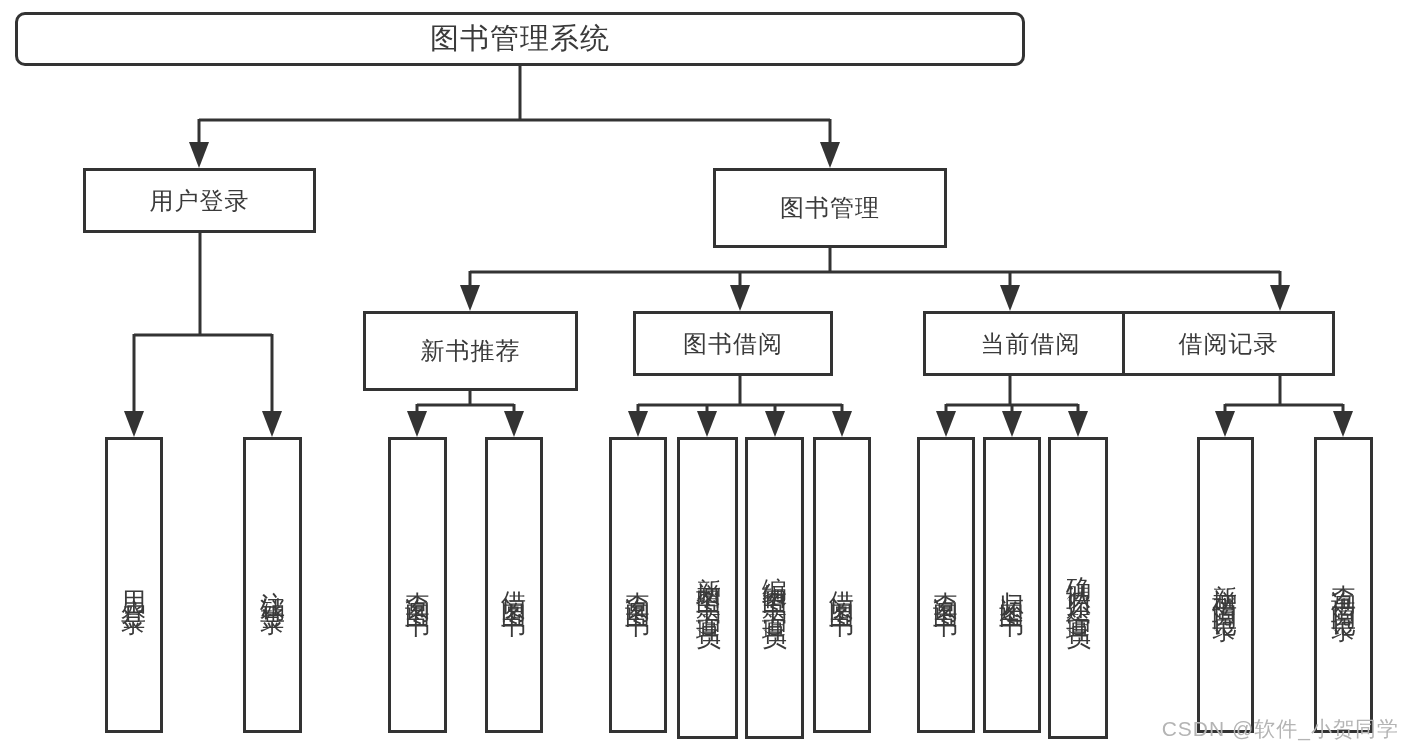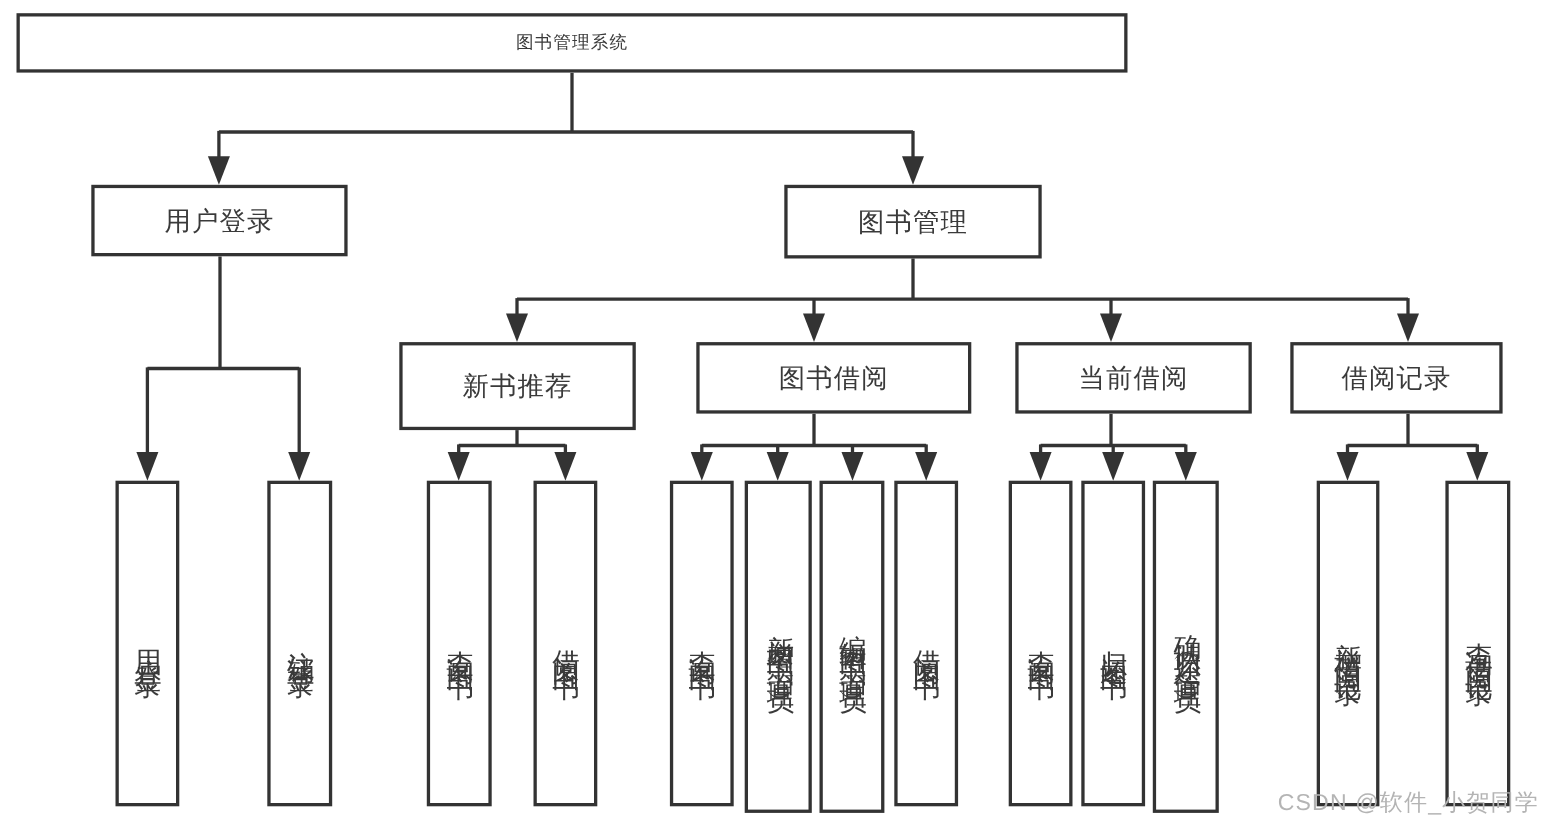--- a/index.html
+++ b/index.html
@@ -39,21 +39,22 @@
     display: flex;
     align-items: center;
     justify-content: center;
     text-align: center;
   }
   .hbox {
     font-size: 24px;
     letter-spacing: 1px;
   }
   .root-box {
-    font-size: 16px;
+    font-size: 29px;
+    border-radius: 10px;
   }
   .vbox {
     display: block;
     writing-mode: vertical-rl;
     text-orientation: mixed;
     text-align: center;
     font-size: 25px;
     letter-spacing: 7px;
     line-height: 52px;
     color: #3a3a3a;
@@ -132,26 +133,26 @@
     <path d="M1225 405 H1343"></path>
     <path d="M1225 404 V414"></path>
     <path d="M1343 404 V414"></path>
     <polygon points="1215,411 1235,411 1225,437"></polygon>
     <polygon points="1333,411 1353,411 1343,437"></polygon>
   </svg>
 
   <div class="box hbox root-box" style="left:15px; top:12px; width:1010px; height:54px;">图书管理系统</div>
 
   <div class="box hbox" style="left:83px; top:168px; width:233px; height:65px;">用户登录</div>
-  <div class="box hbox" style="left:713px; top:168px; width:234px; height:67px;">图书管理</div>
+  <div class="box hbox" style="left:713px; top:168px; width:234px; height:80px;">图书管理</div>
 
   <div class="box hbox" style="left:363px; top:311px; width:215px; height:80px;">新书推荐</div>
-  <div class="box hbox" style="left:633px; top:311px; width:250px; height:65px;">图书借阅</div>
+  <div class="box hbox" style="left:633px; top:311px; width:200px; height:65px;">图书借阅</div>
   <div class="box hbox" style="left:903px; top:311px; width:215px; height:65px;margin-left:20px;">当前借阅</div>
-  <div class="box hbox" style="left:1173px; top:311px; width:193px; height:65px;text-align:right;">借阅记录</div>
+  <div class="box hbox" style="left:1122px; top:311px; width:213px; height:65px;text-align:right;">借阅记录</div>
 
   <div class="box vbox" style="left:105px; top:437px; width:58px; height:296px;">用户登录</div>
   <div class="box vbox" style="left:243px; top:437px; width:59px; height:296px;">注销登录</div>
 
   <div class="box vbox" style="left:388px; top:437px; width:59px; height:296px;">查询图书</div>
   <div class="box vbox" style="left:485px; top:437px; width:58px; height:296px;">借阅图书</div>
 
   <div class="box vbox" style="left:609px; top:437px; width:58px; height:296px;">查询图书</div>
   <div class="box vbox" style="left:677px; top:437px; width:61px; height:302px;">新增图书（管理员）</div>
   <div class="box vbox" style="left:745px; top:437px; width:59px; height:302px;">编辑图书（管理员）</div>

